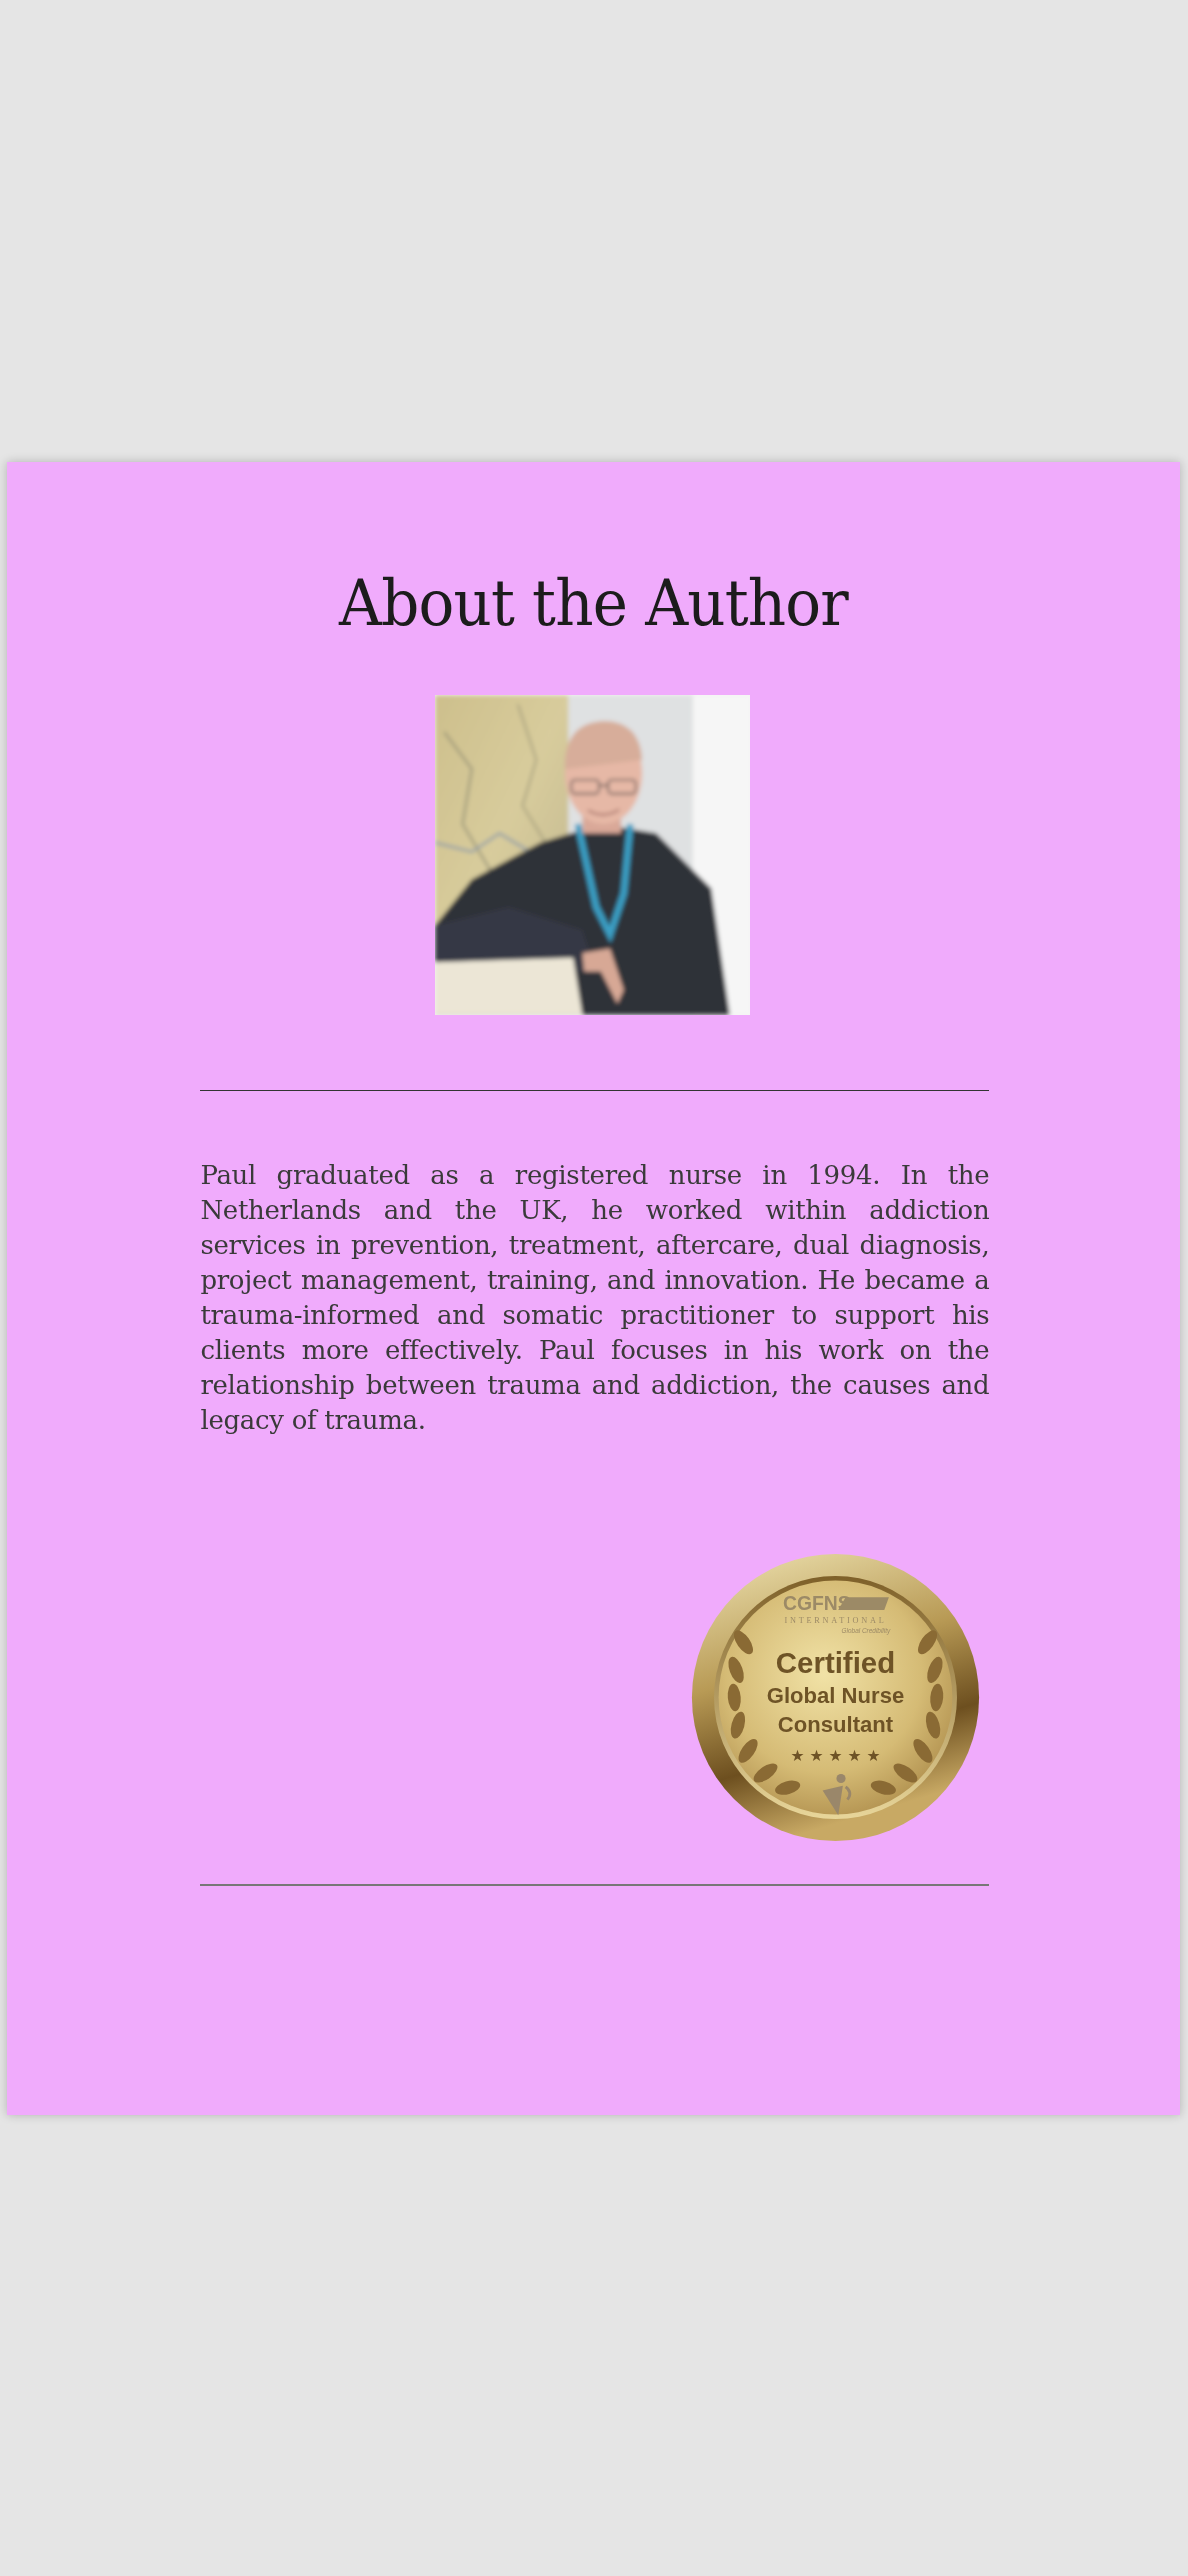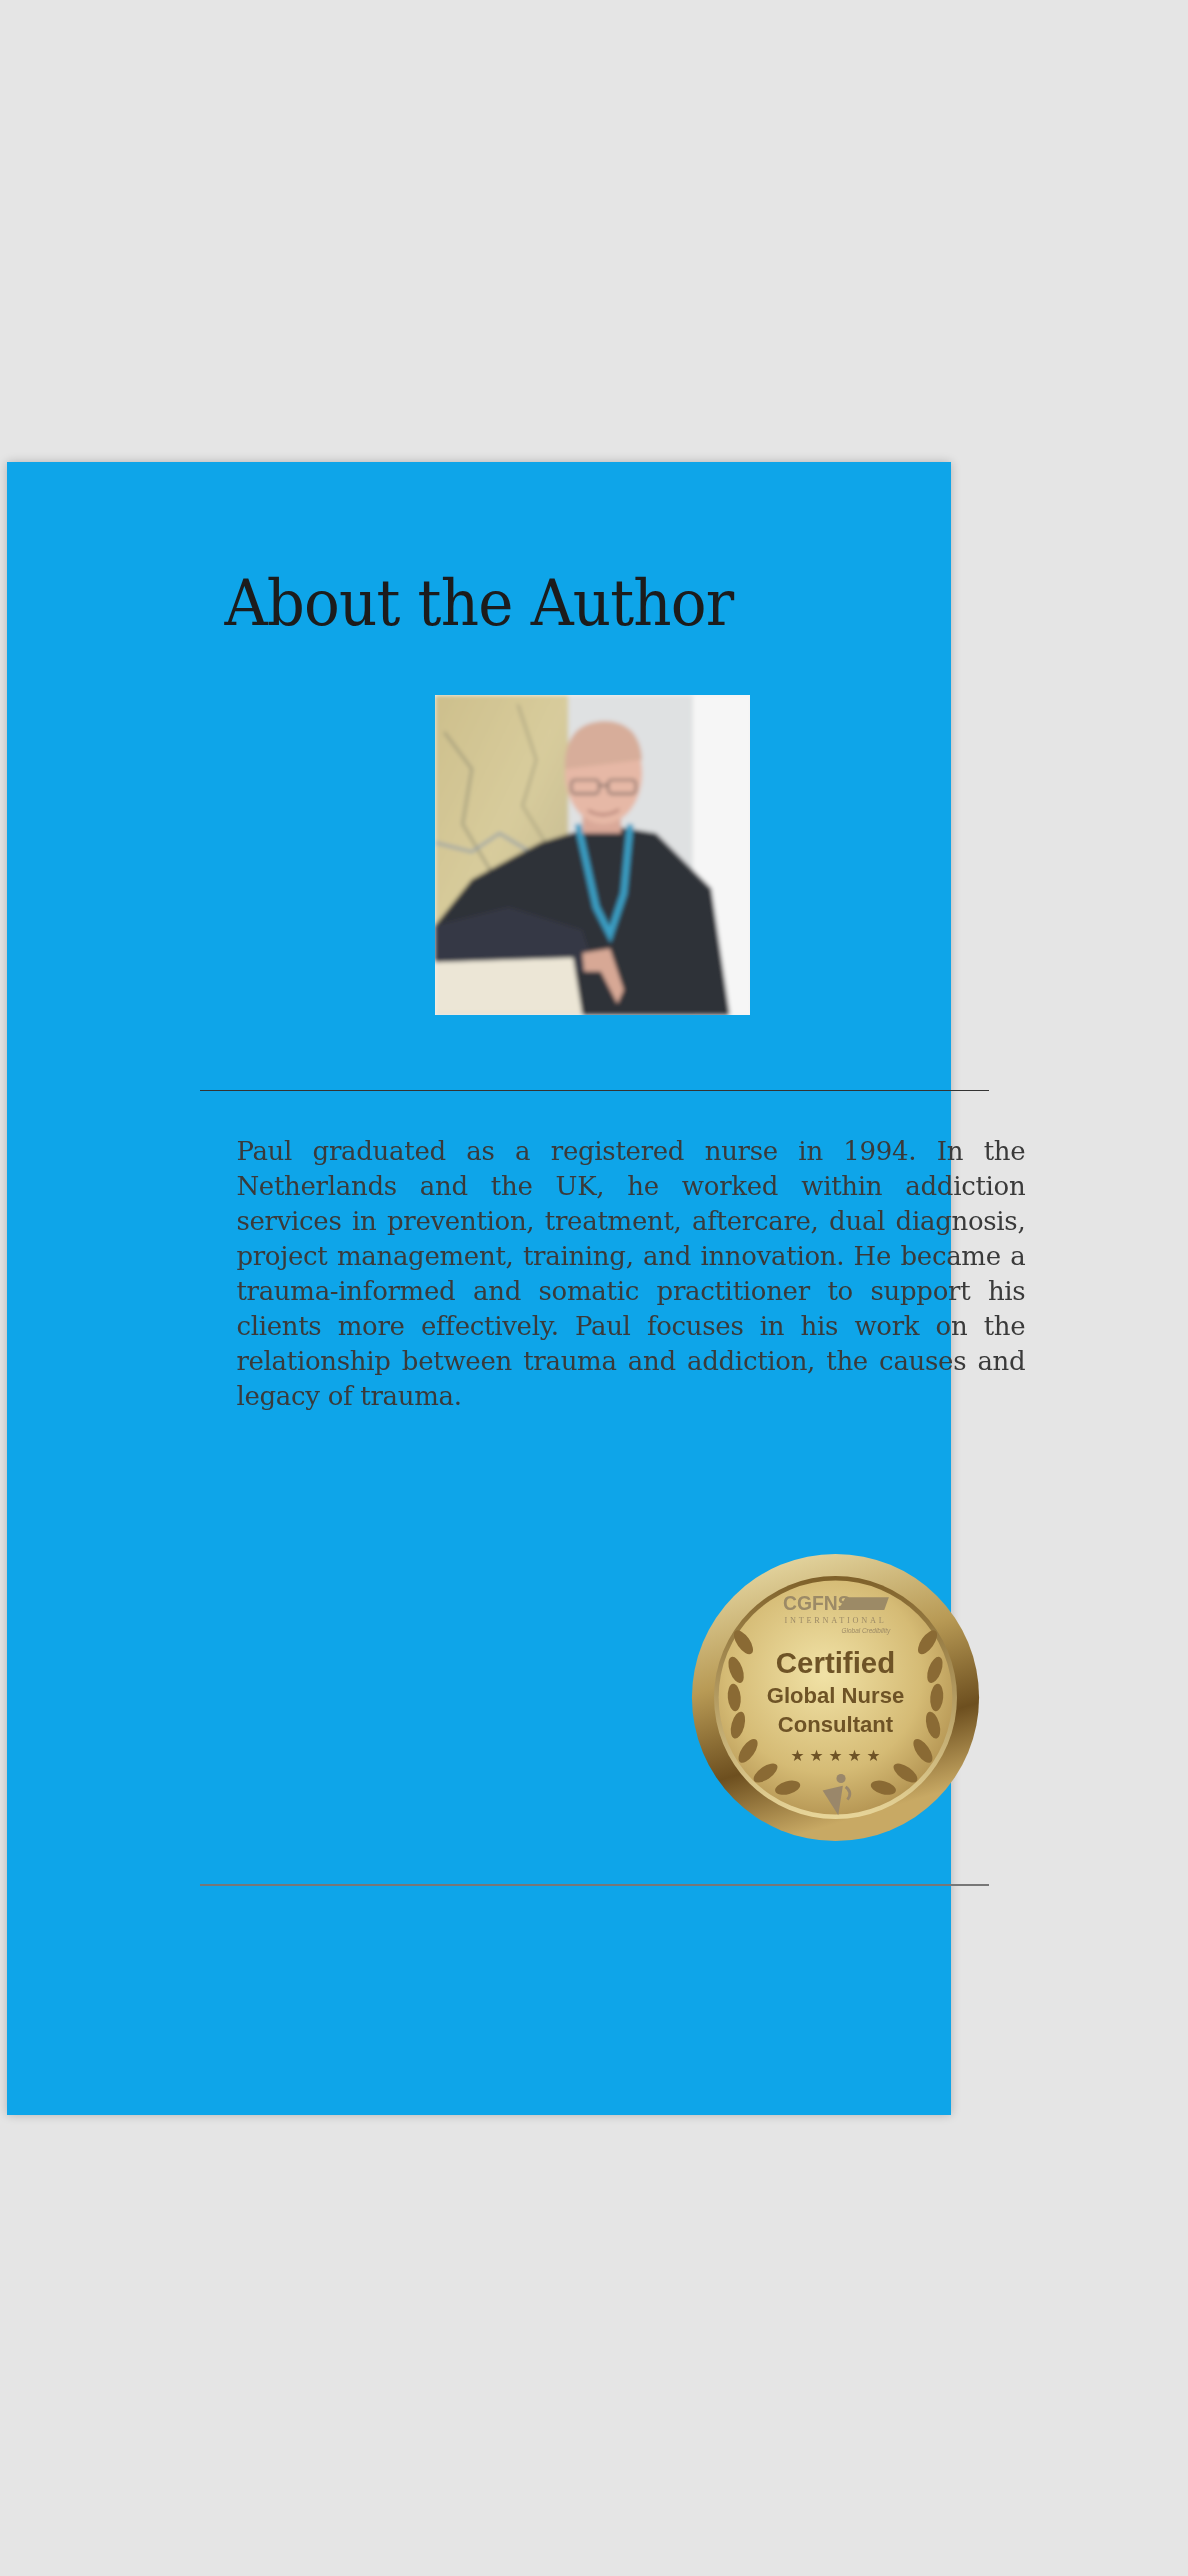--- a/index.html
+++ b/index.html
@@ -4,22 +4,22 @@
 <style>
   html, body { margin: 0; padding: 0; }
   body {
     width: 1188px; height: 2576px;
     background: #e5e5e5;
     position: relative; overflow: hidden;
     font-family: "DejaVu Serif", "Liberation Serif", serif;
   }
   .page {
     position: absolute; left: 7.4px; top: 462px;
-    width: 944px; height: 1653px;
-    background: #0ea5e9;
+    width: 1173px; height: 1653px;
+    background: #f0abfc;
     box-shadow: 0 0 9.2px rgba(0,0,0,0.22);
   }
   .title {
     position: absolute; left: 0; right: 0; top: 100px;
     text-align: center;
     font-family: "DejaVu Serif", serif;
     font-size: 64px; font-weight: normal;
     color: #1c1c1c; letter-spacing: -0.9px;
     margin: 0; line-height: 83px;
     transform: scaleX(0.93);
@@ -35,21 +35,21 @@
   }
   .rule.top { top: 628px; background: #333; height: 1.4px; }
   .rule.bottom { top: 1422px; background: #777; }
   .text {
     position: absolute; left: 193px; width: 789px;
     font-family: "DejaVu Serif", serif;
     font-size: 26px; line-height: 35px;
     color: #3a3a3a; text-align: justify;
     letter-spacing: -0.3px;
   }
-  .p1 { top: 646px; margin-left: 36px; }
+  .p1 { top: 670px; }
   .p2 { top: 968px; }
   .p3 { top: 1144px; width: 433px; letter-spacing: 0.2px; }
   .badge {
     position: absolute; left: 684px; top: 1091px;
     width: 289px; height: 289px;
   }
 </style>
 </head>
 <body>
 

